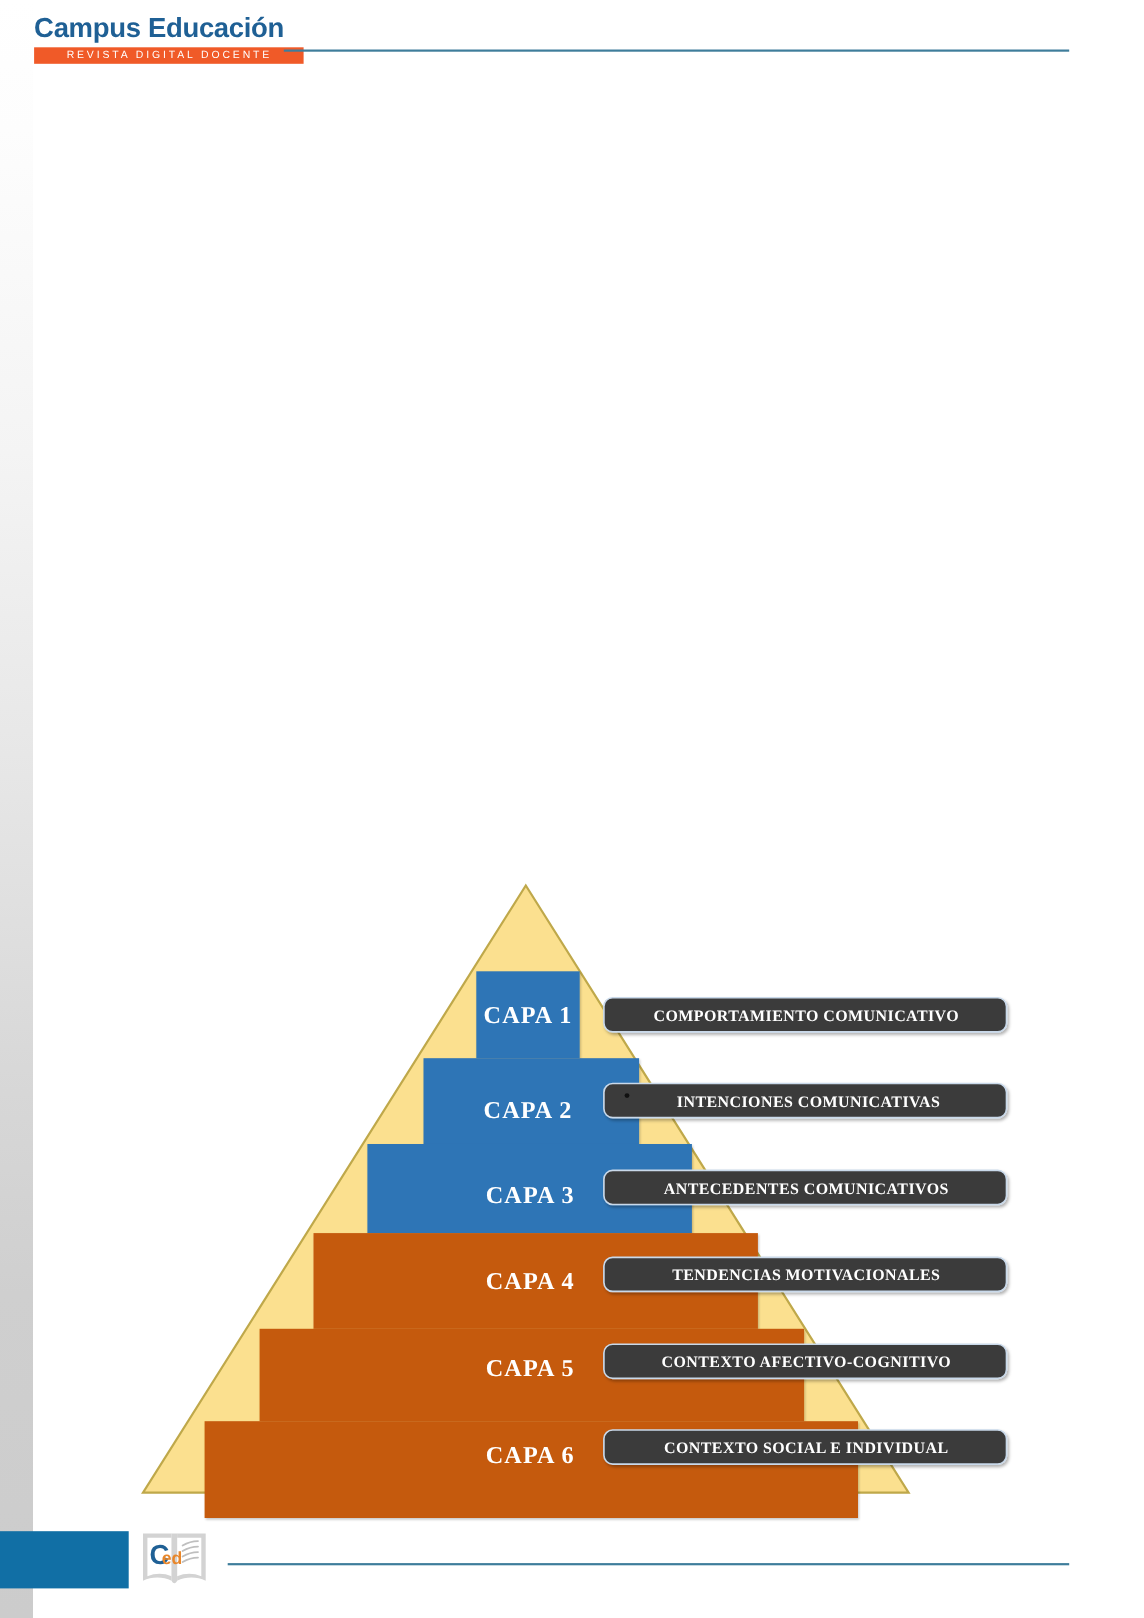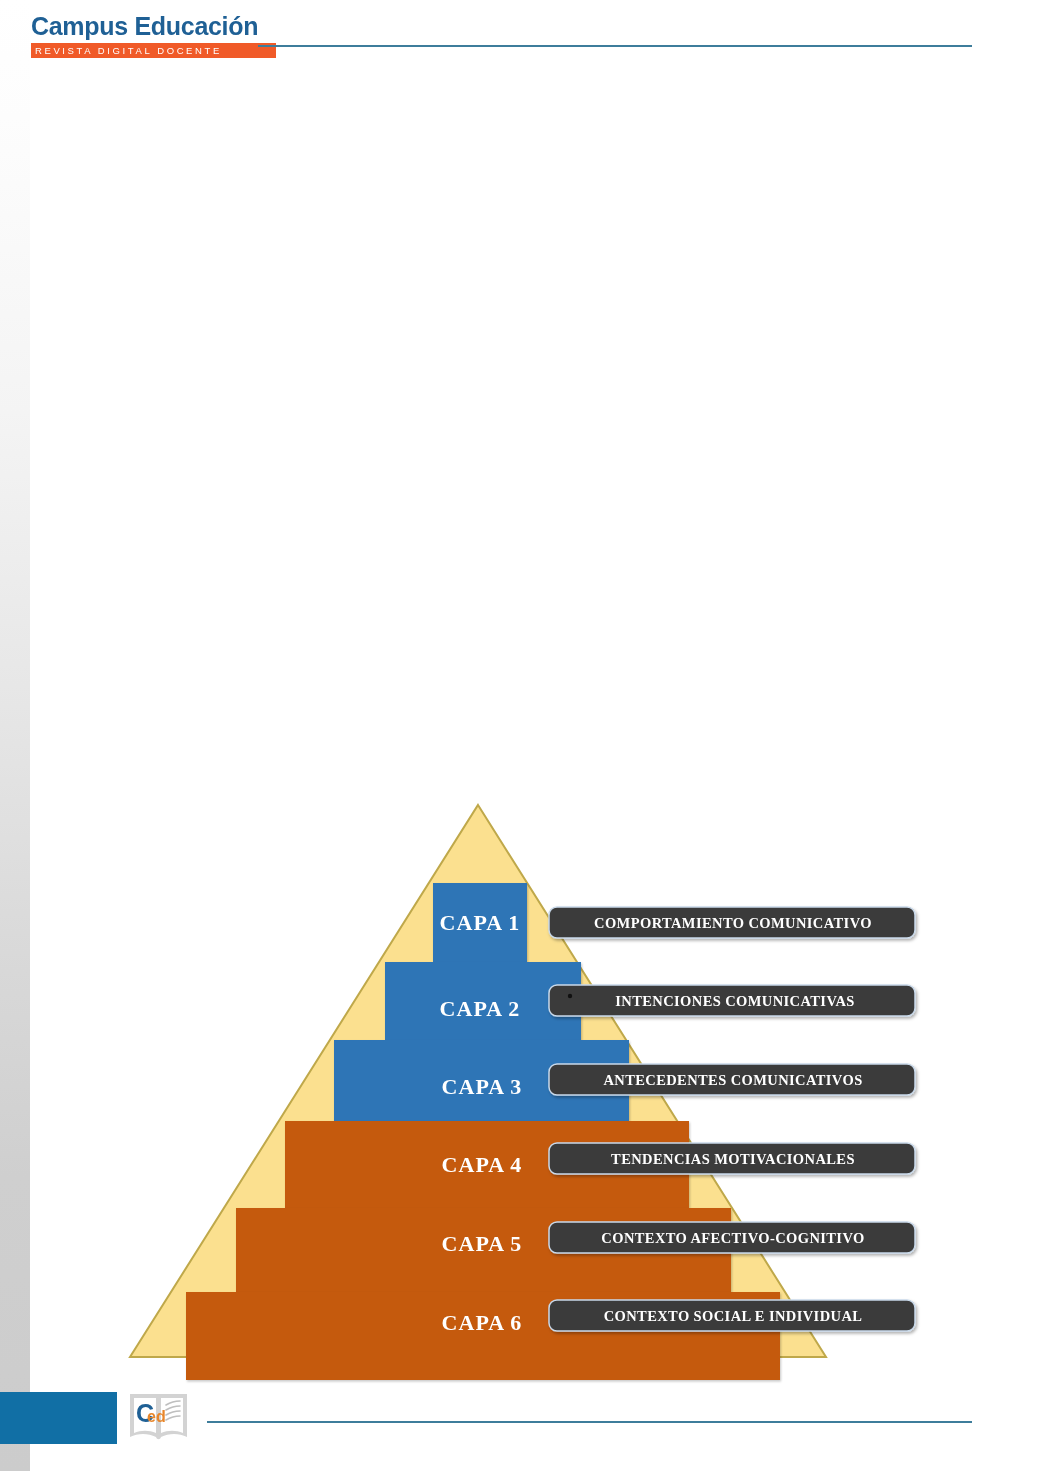--- a/index.html
+++ b/index.html
@@ -29,21 +29,21 @@
                 #e6e6e6 48%,
                 #d8d8d8 66%,
                 #cfcfcf 80%,
                 #cccccc 100%);
   }
 
   
   .header {
     position: absolute;
     left: 0; top: 0;
-    width: 1040px; height: 90px;
+    width: 1040px; height: 90px; text-align: center;
   }
   .brand {
     position: absolute;
     left: 31px;
     top: 14px;
     width: 220px;
   }
   .brand-title {
     font-family: "Liberation Sans", sans-serif;
     font-size: 25px;

